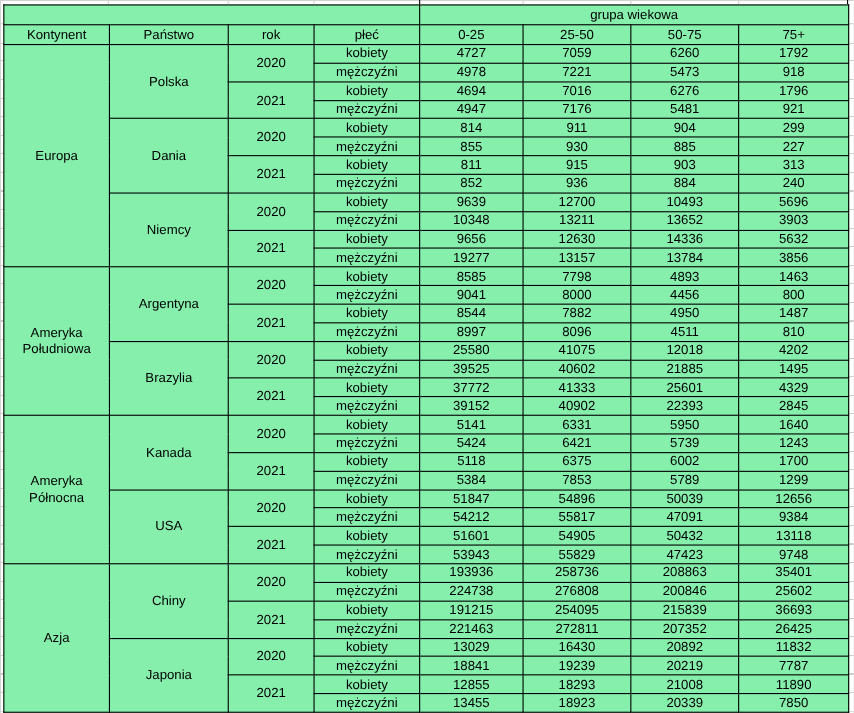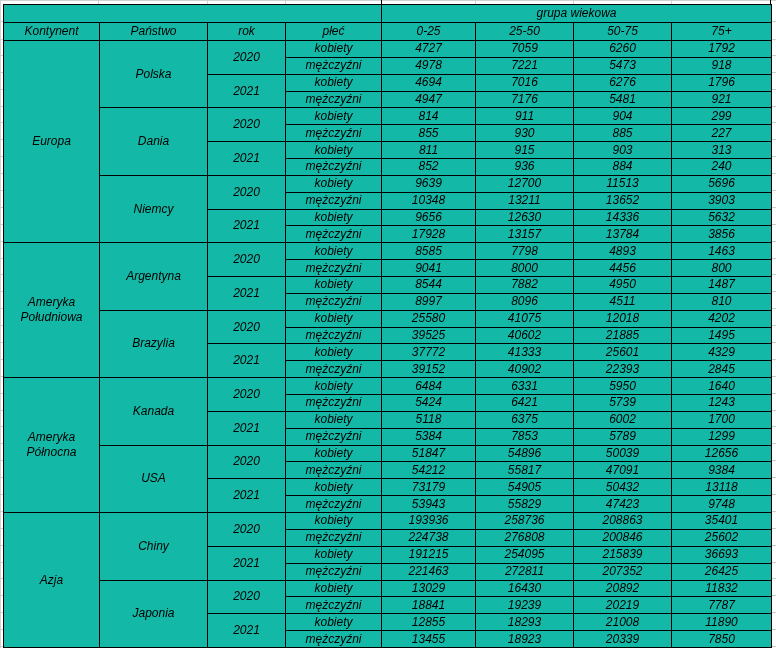--- a/index.html
+++ b/index.html
@@ -15,21 +15,21 @@
     position:absolute;left:0;top:39px;width:3px;height:608px;
     background:repeating-linear-gradient(to bottom,transparent 0 15.89px,#cccccc 15.89px 16.89px);
   }
   .stub-col-right{
     position:absolute;left:772px;top:39px;width:4px;height:608px;
     background:repeating-linear-gradient(to bottom,transparent 0 15.89px,#cccccc 15.89px 16.89px);
   }
 
   table.pop{
     position:absolute;left:3px;top:4px;width:768px;height:644px;
-    border-collapse:collapse;table-layout:fixed;background:#14b8a6;font-style:italic;
+    border-collapse:collapse;table-layout:fixed;background:#86efac;
   }
   table.pop td{
     border:1px solid #000;
     text-align:center;vertical-align:middle;
     font-size:12px;line-height:1.25;color:#000;
     padding:0 2px;overflow:hidden;white-space:normal;
   }
   tr.hdr{height:18px;}
   td.continent{line-height:1.5;}
 </style>
@@ -145,41 +145,41 @@
           <td>936</td>
           <td>884</td>
           <td>240</td>
         </tr>
         <tr>
           <td rowspan="4">Niemcy</td>
           <td rowspan="2">2020</td>
           <td>kobiety</td>
           <td>9639</td>
           <td>12700</td>
-          <td>11513</td>
+          <td>10493</td>
           <td>5696</td>
         </tr>
         <tr>
           <td>mężczyźni</td>
           <td>10348</td>
           <td>13211</td>
           <td>13652</td>
           <td>3903</td>
         </tr>
         <tr>
           <td rowspan="2">2021</td>
           <td>kobiety</td>
           <td>9656</td>
           <td>12630</td>
           <td>14336</td>
           <td>5632</td>
         </tr>
         <tr>
           <td>mężczyźni</td>
-          <td>17928</td>
+          <td>19277</td>
           <td>13157</td>
           <td>13784</td>
           <td>3856</td>
         </tr>
         <tr>
           <td rowspan="8" class="continent">Ameryka Południowa</td>
           <td rowspan="4">Argentyna</td>
           <td rowspan="2">2020</td>
           <td>kobiety</td>
           <td>8585</td>
@@ -238,21 +238,21 @@
           <td>39152</td>
           <td>40902</td>
           <td>22393</td>
           <td>2845</td>
         </tr>
         <tr>
           <td rowspan="8" class="continent">Ameryka Północna</td>
           <td rowspan="4">Kanada</td>
           <td rowspan="2">2020</td>
           <td>kobiety</td>
-          <td>6484</td>
+          <td>5141</td>
           <td>6331</td>
           <td>5950</td>
           <td>1640</td>
         </tr>
         <tr>
           <td>mężczyźni</td>
           <td>5424</td>
           <td>6421</td>
           <td>5739</td>
           <td>1243</td>
@@ -284,21 +284,21 @@
         <tr>
           <td>mężczyźni</td>
           <td>54212</td>
           <td>55817</td>
           <td>47091</td>
           <td>9384</td>
         </tr>
         <tr>
           <td rowspan="2">2021</td>
           <td>kobiety</td>
-          <td>73179</td>
+          <td>51601</td>
           <td>54905</td>
           <td>50432</td>
           <td>13118</td>
         </tr>
         <tr>
           <td>mężczyźni</td>
           <td>53943</td>
           <td>55829</td>
           <td>47423</td>
           <td>9748</td>

